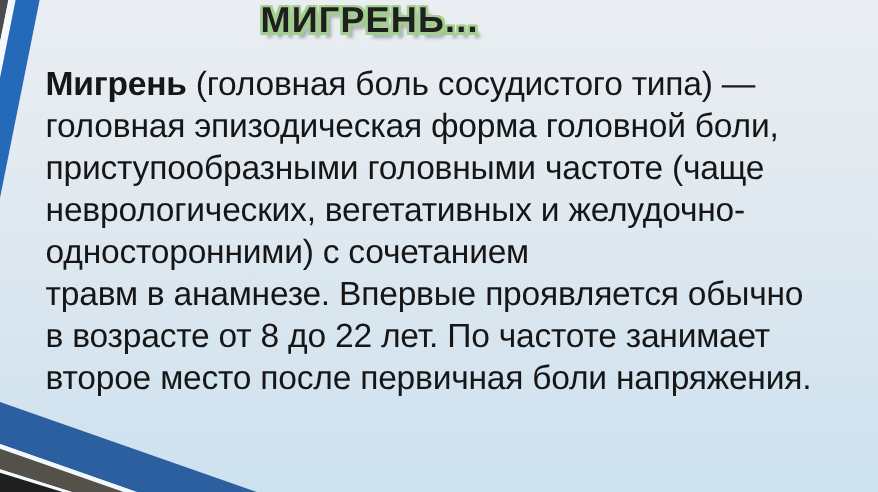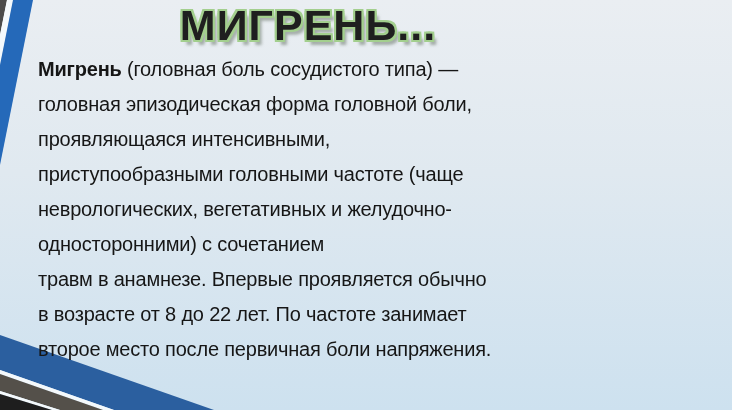--- a/index.html
+++ b/index.html
@@ -16,38 +16,38 @@
     left: 0; top: 0;
     width: 732px; height: 410px;
     z-index: 0;
   }
   .title {
     position: absolute;
     top: 1px;
     left: 0;
     width: 616px;
     text-align: center;
-    font-size: 43px;
+    font-size: 30px;
     font-weight: 700;
     letter-spacing: 1px;
     color: #1f1f1f;
     z-index: 2;
     text-shadow:
       -2px -2px 0 #a3cf8e,  2px -2px 0 #a3cf8e,
       -2px  2px 0 #a3cf8e,  2px  2px 0 #a3cf8e,
       -2px  0   0 #a3cf8e,  2px  0   0 #a3cf8e,
        0   -2px 0 #a3cf8e,  0    2px 0 #a3cf8e,
        4px  5px 3px rgba(105, 118, 105, 0.55);
   }
   .body-text {
     position: absolute;
     left: 38px;
     top: 52px;
     width: 684px;
-    font-size: 20px;
+    font-size: 28px;
     line-height: 35px;
     letter-spacing: -0.2px;
     color: #161616;
     z-index: 1;
     white-space: nowrap;
   }
   .lead { font-weight: 700; }
 </style>
 </head>
 <body>
@@ -69,21 +69,20 @@
     </g>
   </svg>
 
   <div class="title">МИГРЕНЬ...</div>
 
   <div class="body-text">
     <div>
       <span class="lead">Мигрень</span><span> (головная боль сосудистого типа) —</span>
     </div>
     <div>головная эпизодическая форма головной боли,</div>
-    <div>проявляющаяся интенсивными,</div>
     <div>приступообразными головными частоте (чаще</div>
     <div>неврологических, вегетативных и желудочно-</div>
     <div>односторонними) с сочетанием</div>
     <div>травм в анамнезе. Впервые проявляется обычно</div>
     <div>в возрасте от 8 до 22 лет. По частоте занимает</div>
     <div>второе место после первичная боли напряжения.</div>
   </div>
 
 </div>
 

